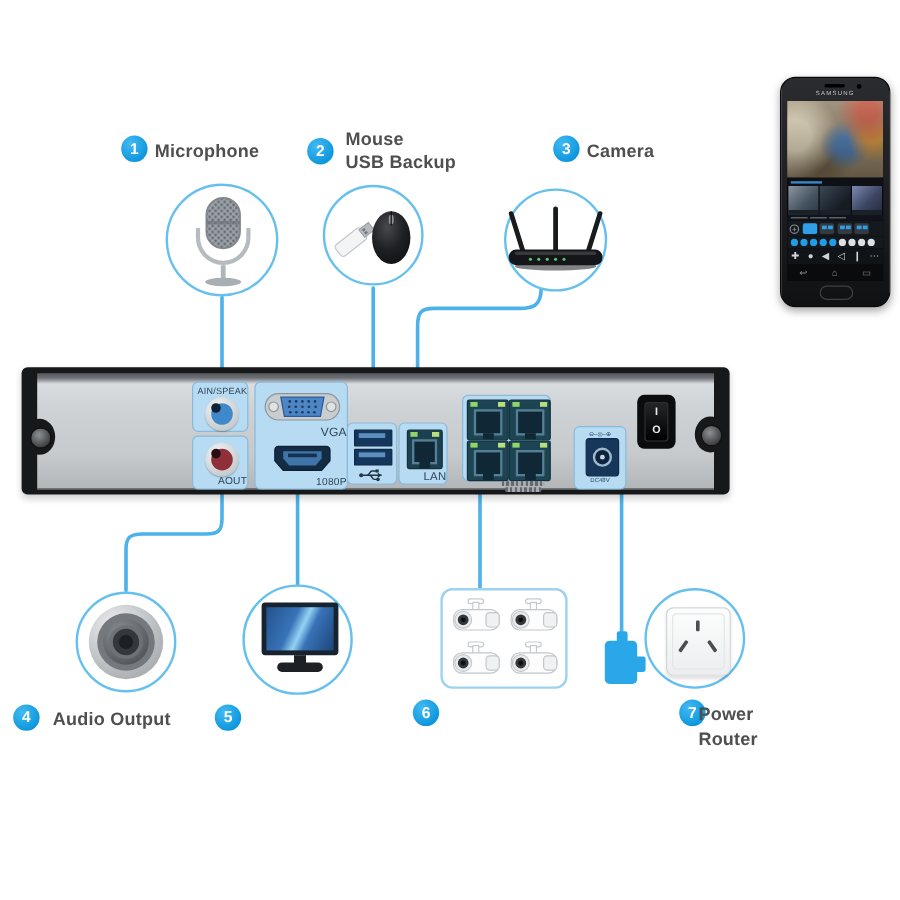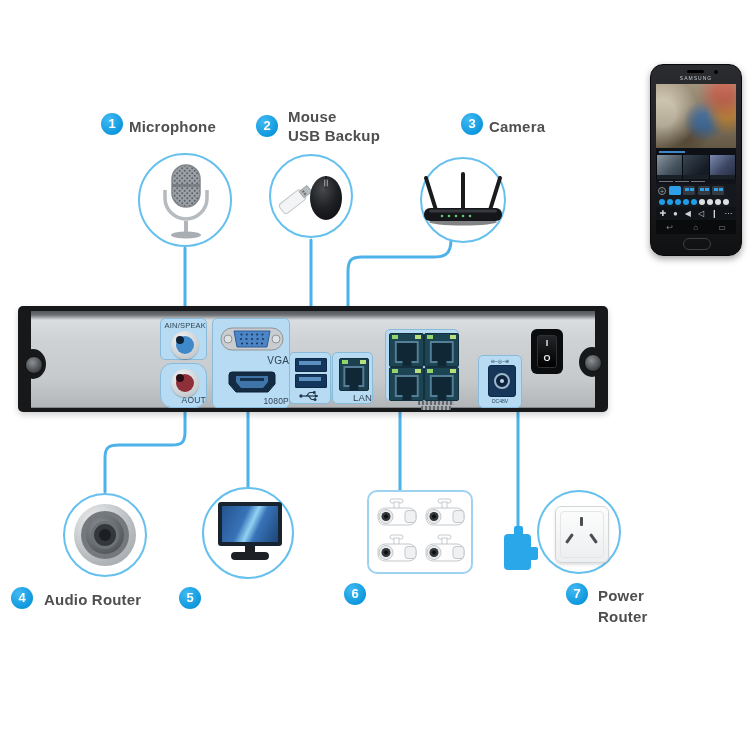--- a/index.html
+++ b/index.html
@@ -279,21 +279,21 @@
   <div class="screw" style="left:584px;top:354px;"></div>
 
   <div class="pbox" style="left:160px;top:318px;width:47px;height:42px;">
     <div class="plabel" style="top:2px;">AIN/SPEAK</div>
     <div class="rca-out" style="left:9.5px;top:12px;">
       <div class="rca-mid" style="background:#3f88c9;"></div>
       <div class="rca-hole"></div>
     </div>
   </div>
 
-  <div class="pbox" style="left:160px;top:363px;width:47px;height:45px;border-radius:12px;">
+  <div class="pbox" style="left:160px;top:363px;width:47px;height:45px;">
     <div class="rca-out" style="left:9.5px;top:5px;">
       <div class="rca-mid" style="background:#8e2f3a;"></div>
       <div class="rca-hole" style="background:#2a0d14;"></div>
     </div>
     <div class="plabel" style="bottom:2px;font-size:8.5px;">AOUT</div>
   </div>
 
   <div class="pbox" style="left:212px;top:318px;width:78px;height:90px;">
     <svg width="64" height="30" style="position:absolute;left:7px;top:5px;">
       <rect x="1" y="4" width="62" height="22" rx="11" fill="#c9cdd0" stroke="#8f9498"></rect>
@@ -407,21 +407,21 @@
   <div class="halo" style="left:63px;top:493px;width:84px;height:84px;">
     <div class="disc" style="left:9px;top:9px;width:62px;height:62px;background:radial-gradient(circle at 35% 30%, #eff0f1, #b6babd 62%, #989da1);">
       <div class="disc" style="left:7px;top:7px;width:48px;height:48px;background:#75797d;"></div>
       <div class="disc" style="left:12px;top:12px;width:38px;height:38px;background:radial-gradient(circle at 38% 32%, #8d9296, #54585c 75%);"></div>
       <div class="disc" style="left:17px;top:17px;width:28px;height:28px;background:#34383c;border:3px solid #6d7276;box-sizing:border-box;"></div>
       <div class="disc" style="left:25px;top:25px;width:12px;height:12px;background:#1d2023;"></div>
     </div>
   </div>
   <div class="badge" style="left:11px;top:587px;">4</div>
   <div class="lbl" style="left:44px;top:589px;">
-    <span>Audio Router</span>
+    <span>Audio Output</span>
   </div>
 
   <div class="halo" style="left:202px;top:487px;width:92px;height:92px;">
     <div style="position:absolute;left:0;top:0;width:92px;height:92px;">
       <div class="mon-screen">
           <div class="mon-inner"></div>
         </div>
       <div class="mon-neck"></div>
       <div class="mon-base"></div>
     </div>
@@ -474,18 +474,18 @@
 
   <div class="halo" style="left:537px;top:490px;width:84px;height:84px;">
     <div class="plate">
       <div class="inner"></div>
       <div class="slot" style="left:24px;top:10px;width:3px;height:9px;"></div>
       <div class="slot" style="left:12px;top:26px;width:3px;height:11px;transform:rotate(35deg);"></div>
       <div class="slot" style="left:36px;top:26px;width:3px;height:11px;transform:rotate(-35deg);"></div>
     </div>
   </div>
   <div class="badge" style="left:566px;top:583px;">7</div>
-  <div class="lbl" style="left:598px;top:585px;line-height:21px;">
+  <div class="lbl" style="left:582px;top:585px;line-height:21px;">
     <span>Power</span>
     <span>Router</span>
   </div>
 
 </div>
 
 </body></html>

